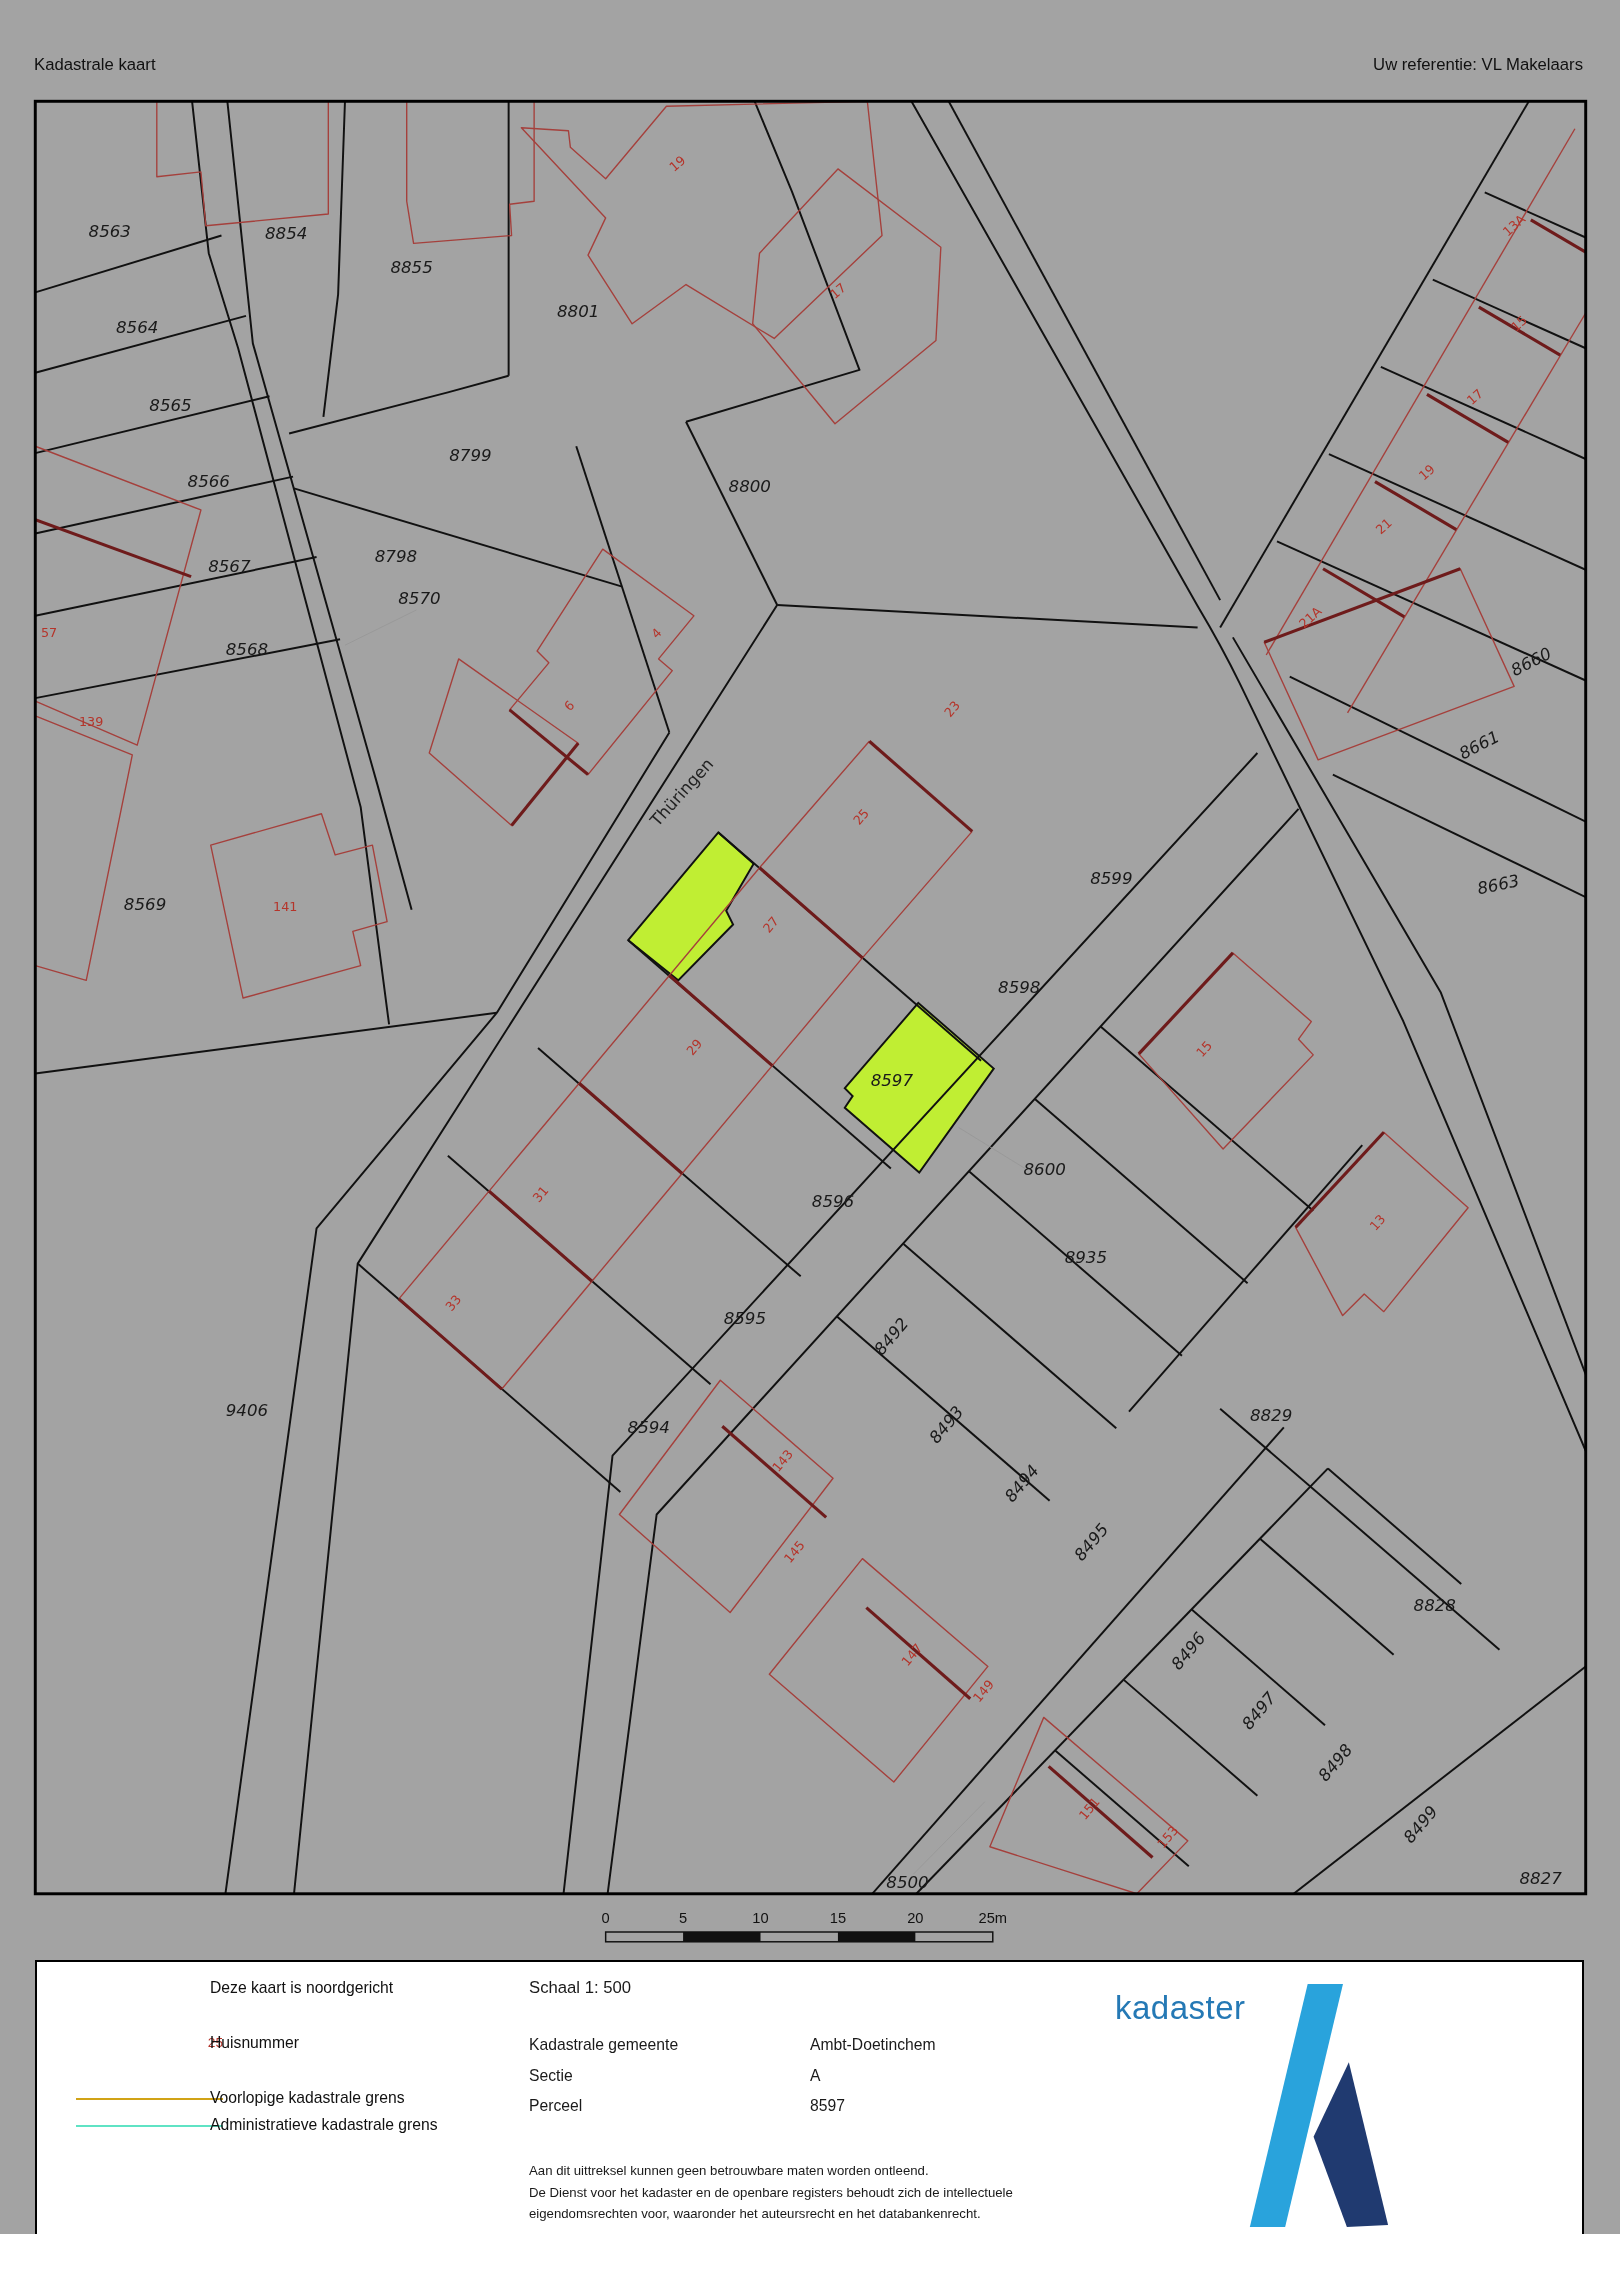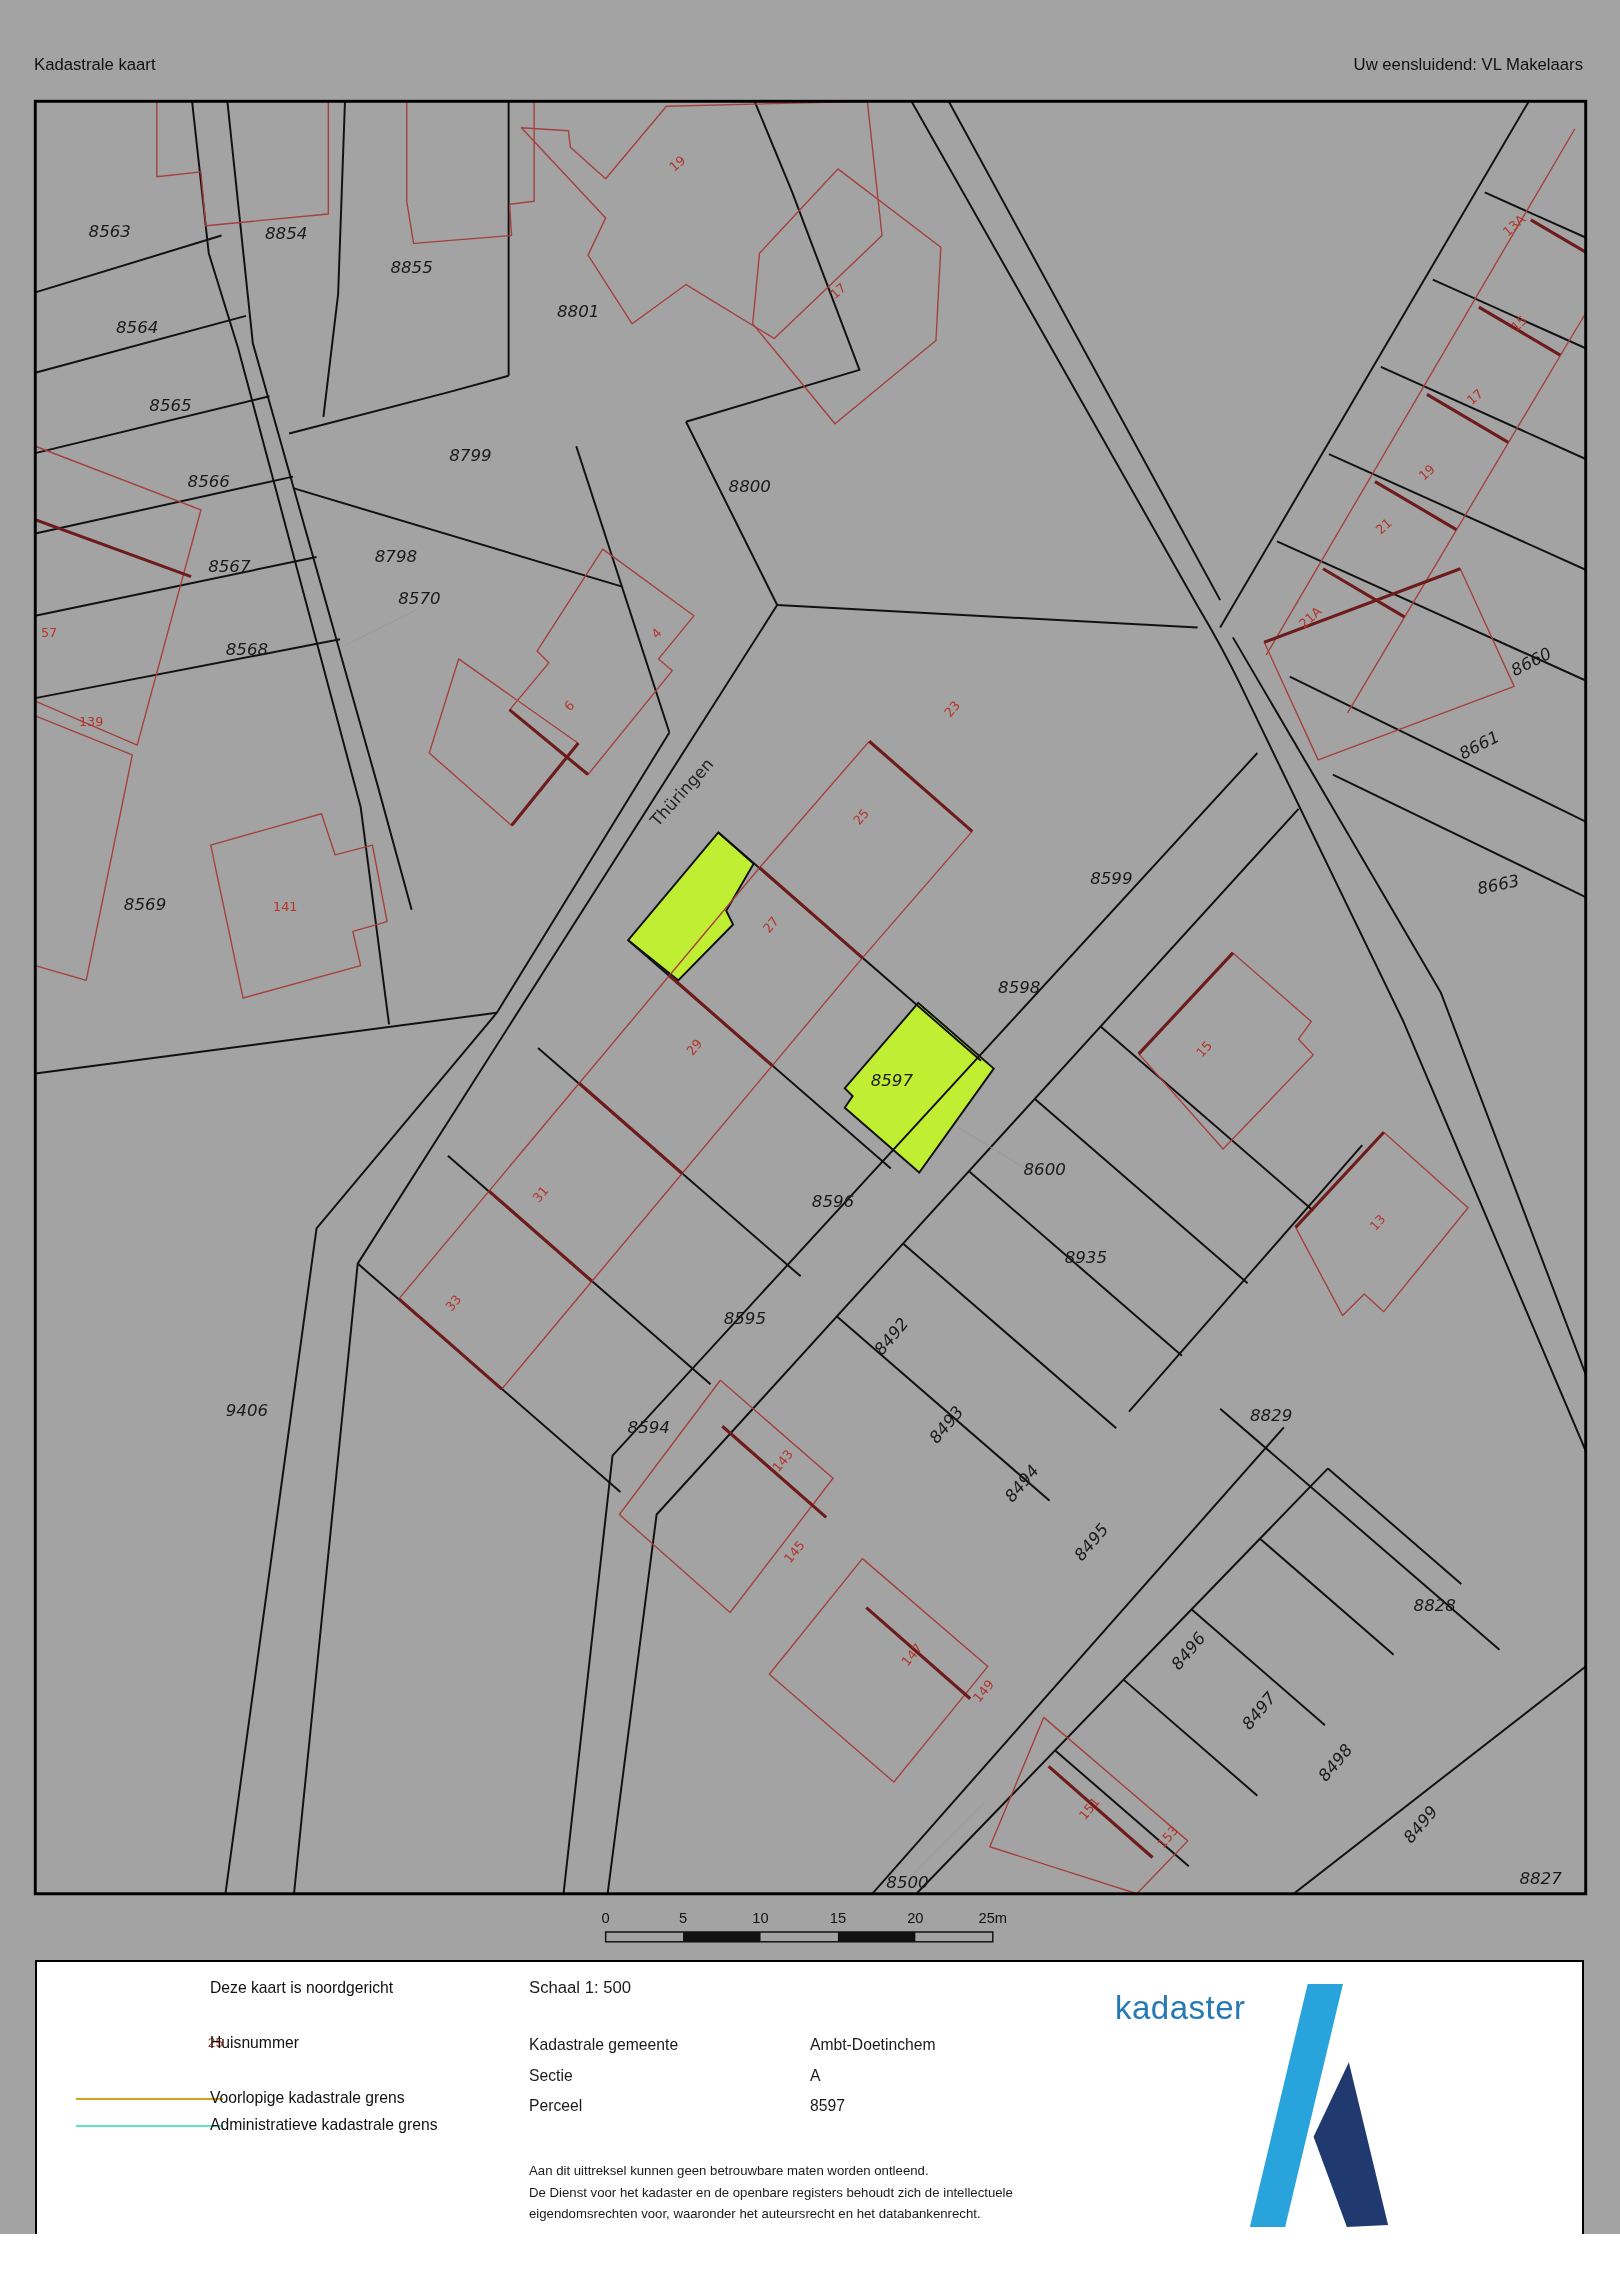--- a/index.html
+++ b/index.html
@@ -26,21 +26,21 @@
   #det-disc{position:absolute;left:0;top:198px;font-size:13.2px;line-height:21.6px;}
   #logo-text{position:absolute;left:1078px;top:27.4px;font-size:33px;color:#2579b5;letter-spacing:0.5px;}
   #logo-mark{position:absolute;left:1194px;top:17.6px;}
 </style>
 </head>
 <body>
 
 <div id="page">
 
   <div class="hdr" id="hdr-left">Kadastrale kaart</div>
-  <div class="hdr" id="hdr-right">Uw eensluidend: VL Makelaars</div>
+  <div class="hdr" id="hdr-right">Uw referentie: VL Makelaars</div>
 
   <svg id="mapsvg" width="1620" height="2293" viewBox="0 0 1653 2339">
     <defs>
       <clipPath id="mapclip">
           <rect x="36" y="103" width="1582" height="1829"></rect>
         </clipPath>
     </defs>
 
     <g clip-path="url(#mapclip)">
 

